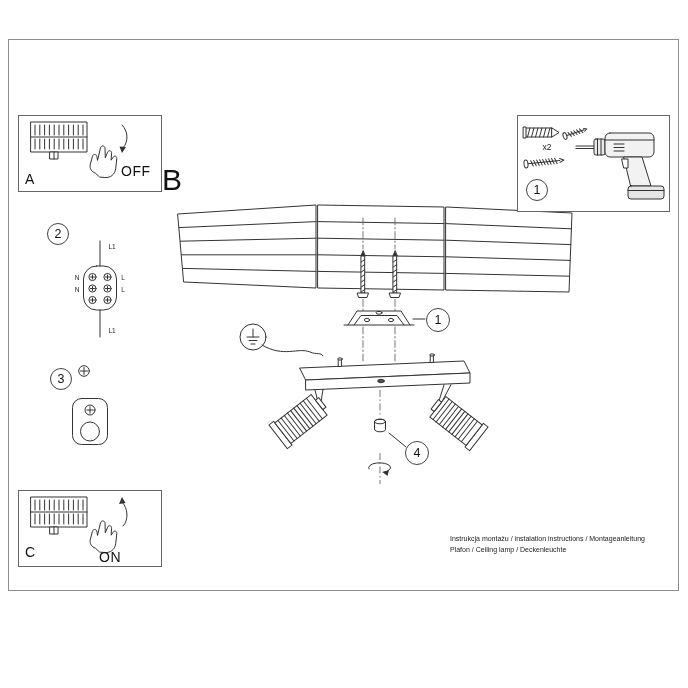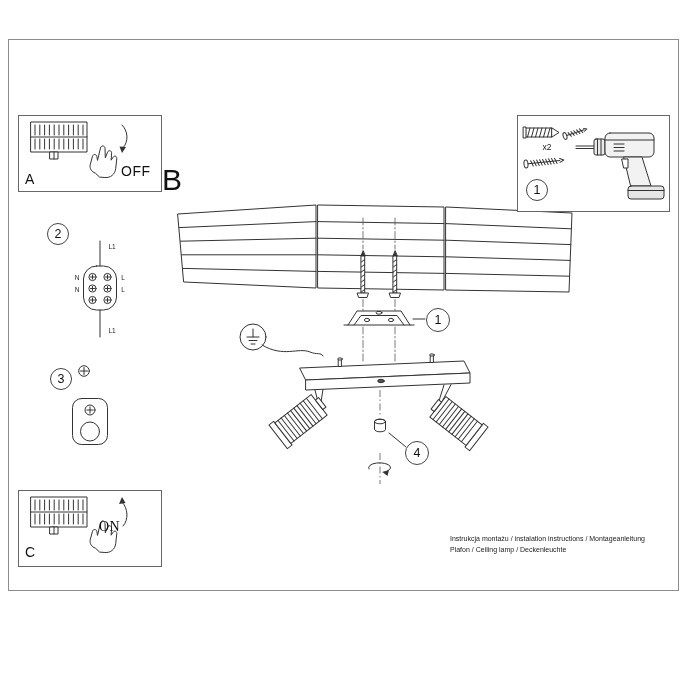--- a/index.html
+++ b/index.html
@@ -180,21 +180,21 @@
                  M16,23 V33 M20.8,23 V33 M25.6,23 V33 M30.4,23 V33 M35.2,23 V33 M40,23 V33 M44.8,23 V33 M49.6,23 V33 M54.4,23 V33 M59.2,23 V33 M64,23 V33"></path>
         <rect x="31" y="36" width="8" height="7" fill="#fff"></rect>
         <line x1="35" y1="36" x2="35" y2="43"></line>
       </g>
       <path class="art" d="M76,57 c-3.5,-1.2 -5.5,-4.5 -4.8,-8.2 l2.3,-8.5 c0.7,-2.6 4,-2.3 4.4,0.3 l0.6,3.8 3,-12.5 c0.7,-2.9 4.4,-2.5 4.5,0.4 l0.3,9.5 2.3,-5.6 c1,-2.5 4.2,-1.7 4,1 l-0.5,7 2.1,-3.1 c1.3,-1.9 3.8,-0.9 3.6,1.4 l-1.1,10.2 c-0.7,5.8 -5.3,9.3 -10.8,8.8 l-4.9,-0.4 z"></path>
       <g>
         <path class="art" d="M104,35 C110,29 109,17 103,11"></path>
         <polygon points="100,13 106.5,12 103,6" fill="#333"></polygon>
       </g>
     </svg>
-    <div class="switch-label" style="left:80px;top:28px;font-family:Liberation Serif, serif;">ON</div>
+    <div class="switch-label" style="left:80px;top:58px;">ON</div>
     <div class="letter" style="left:6px;top:53px;">C</div>
   </div>
 
   <div class="panel panel-tools">
     <svg width="151" height="95">
       <g class="art">
         <rect x="8" y="12" width="26" height="9" fill="#fff"></rect>
         <path d="M12,12 L9.5,21 M16,12 L13.5,21 M20,12 L17.5,21 M24,12 L21.5,21 M28,12 L25.5,21 M32,12 L29.5,21"></path>
         <polygon points="34,12 41,16.5 34,21" fill="#fff"></polygon>
         <rect x="5.5" y="11" width="2.5" height="11" fill="#fff"></rect>

